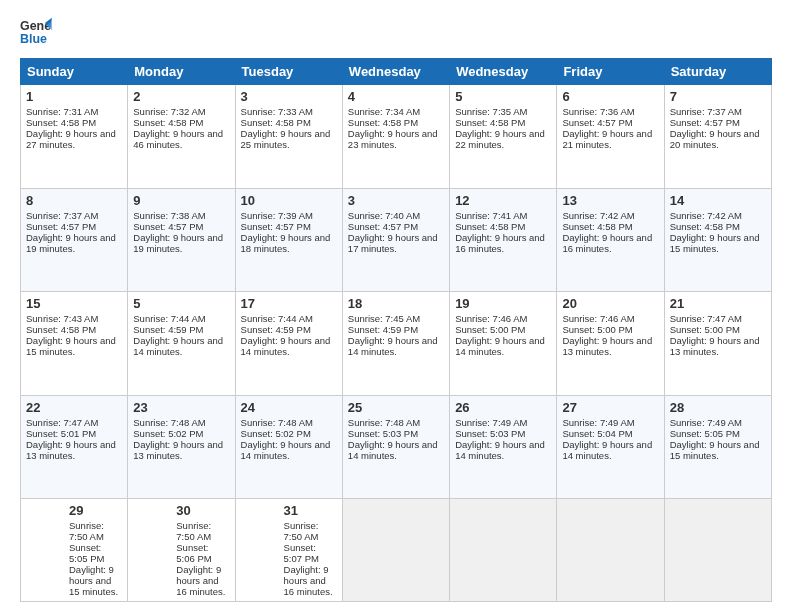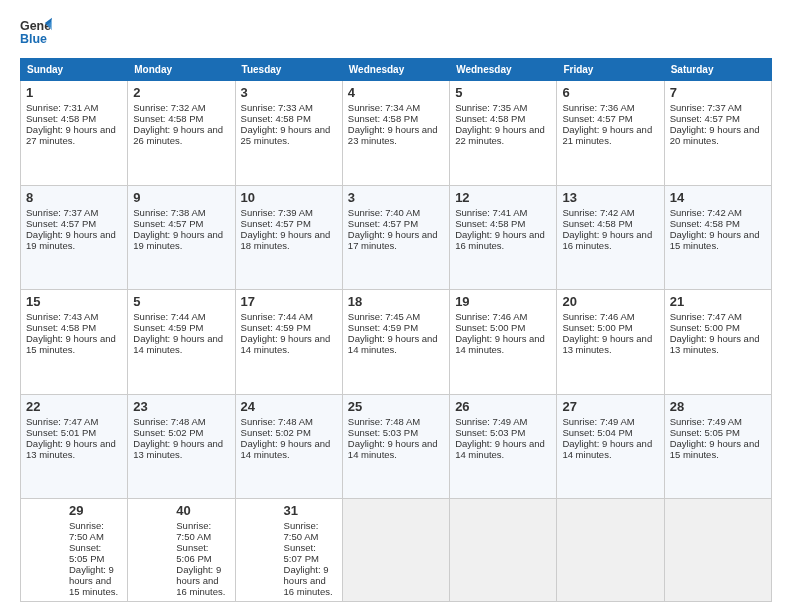--- a/index.html
+++ b/index.html
@@ -49,21 +49,21 @@
       border: 1px solid #ccc;
       border-collapse: collapse;
       width: 100%;
       table-layout: fixed;
     }
     .calendar th {
       background-color: #1a6db5;
       color: #fff;
       text-align: left;
       padding: 5px 6px;
-      font-size: 10px;
+      font-size: 13px;
       font-weight: bold;
       border: 1px solid #1a6db5;
     }
     .calendar td {
       border: 1px solid #ccc;
       vertical-align: top;
       padding: 4px 5px;
       font-size: 9.5px;
       color: #333;
       background: #fff;
@@ -112,21 +112,21 @@
           <th>Tuesday</th>
           <th>Wednesday</th>
           <th>Wednesday</th>
           <th>Friday</th>
           <th>Saturday</th>
         </tr>
     </thead>
     <tbody id="calendar-body">
     <tr>
           <td><span class="day-num">1</span><span>Sunrise: 7:31 AM</span><br><span>Sunset: 4:58 PM</span><br><span>Daylight: 9 hours and 27 minutes.</span></td>
-          <td><span class="day-num">2</span><span>Sunrise: 7:32 AM</span><br><span>Sunset: 4:58 PM</span><br><span>Daylight: 9 hours and 26 minutes.</span></td>
+          <td><span class="day-num">2</span><span>Sunrise: 7:32 AM</span><br><span>Sunset: 4:58 PM</span><br><span>Daylight: 9 hours and 46 minutes.</span></td>
           <td><span class="day-num">3</span><span>Sunrise: 7:33 AM</span><br><span>Sunset: 4:58 PM</span><br><span>Daylight: 9 hours and 25 minutes.</span></td>
           <td><span class="day-num">4</span><span>Sunrise: 7:34 AM</span><br><span>Sunset: 4:58 PM</span><br><span>Daylight: 9 hours and 23 minutes.</span></td>
           <td><span class="day-num">5</span><span>Sunrise: 7:35 AM</span><br><span>Sunset: 4:58 PM</span><br><span>Daylight: 9 hours and 22 minutes.</span></td>
           <td><span class="day-num">6</span><span>Sunrise: 7:36 AM</span><br><span>Sunset: 4:57 PM</span><br><span>Daylight: 9 hours and 21 minutes.</span></td>
           <td><span class="day-num">7</span><span>Sunrise: 7:37 AM</span><br><span>Sunset: 4:57 PM</span><br><span>Daylight: 9 hours and 20 minutes.</span></td>
         </tr>
         <tr>
           <td><span class="day-num">8</span><span>Sunrise: 7:37 AM</span><br><span>Sunset: 4:57 PM</span><br><span>Daylight: 9 hours and 19 minutes.</span></td>
           <td><span class="day-num">9</span><span>Sunrise: 7:38 AM</span><br><span>Sunset: 4:57 PM</span><br><span>Daylight: 9 hours and 19 minutes.</span></td>
           <td><span class="day-num">10</span><span>Sunrise: 7:39 AM</span><br><span>Sunset: 4:57 PM</span><br><span>Daylight: 9 hours and 18 minutes.</span></td>
@@ -148,21 +148,21 @@
           <td><span class="day-num">22</span><span>Sunrise: 7:47 AM</span><br><span>Sunset: 5:01 PM</span><br><span>Daylight: 9 hours and 13 minutes.</span></td>
           <td><span class="day-num">23</span><span>Sunrise: 7:48 AM</span><br><span>Sunset: 5:02 PM</span><br><span>Daylight: 9 hours and 13 minutes.</span></td>
           <td><span class="day-num">24</span><span>Sunrise: 7:48 AM</span><br><span>Sunset: 5:02 PM</span><br><span>Daylight: 9 hours and 14 minutes.</span></td>
           <td><span class="day-num">25</span><span>Sunrise: 7:48 AM</span><br><span>Sunset: 5:03 PM</span><br><span>Daylight: 9 hours and 14 minutes.</span></td>
           <td><span class="day-num">26</span><span>Sunrise: 7:49 AM</span><br><span>Sunset: 5:03 PM</span><br><span>Daylight: 9 hours and 14 minutes.</span></td>
           <td><span class="day-num">27</span><span>Sunrise: 7:49 AM</span><br><span>Sunset: 5:04 PM</span><br><span>Daylight: 9 hours and 14 minutes.</span></td>
           <td><span class="day-num">28</span><span>Sunrise: 7:49 AM</span><br><span>Sunset: 5:05 PM</span><br><span>Daylight: 9 hours and 15 minutes.</span></td>
         </tr>
         <tr class="last-row">
           <td><span class="day-num">29</span><span>Sunrise: 7:50 AM</span><br><span>Sunset: 5:05 PM</span><br><span>Daylight: 9 hours and 15 minutes.</span></td>
-          <td><span class="day-num">40</span><span>Sunrise: 7:50 AM</span><br><span>Sunset: 5:06 PM</span><br><span>Daylight: 9 hours and 16 minutes.</span></td>
+          <td><span class="day-num">30</span><span>Sunrise: 7:50 AM</span><br><span>Sunset: 5:06 PM</span><br><span>Daylight: 9 hours and 16 minutes.</span></td>
           <td><span class="day-num">31</span><span>Sunrise: 7:50 AM</span><br><span>Sunset: 5:07 PM</span><br><span>Daylight: 9 hours and 16 minutes.</span></td>
           <td class="empty-cell"></td>
           <td class="empty-cell"></td>
           <td class="empty-cell"></td>
           <td class="empty-cell"></td>
         </tr>
       </tbody>
   </table>
 </div>
 

